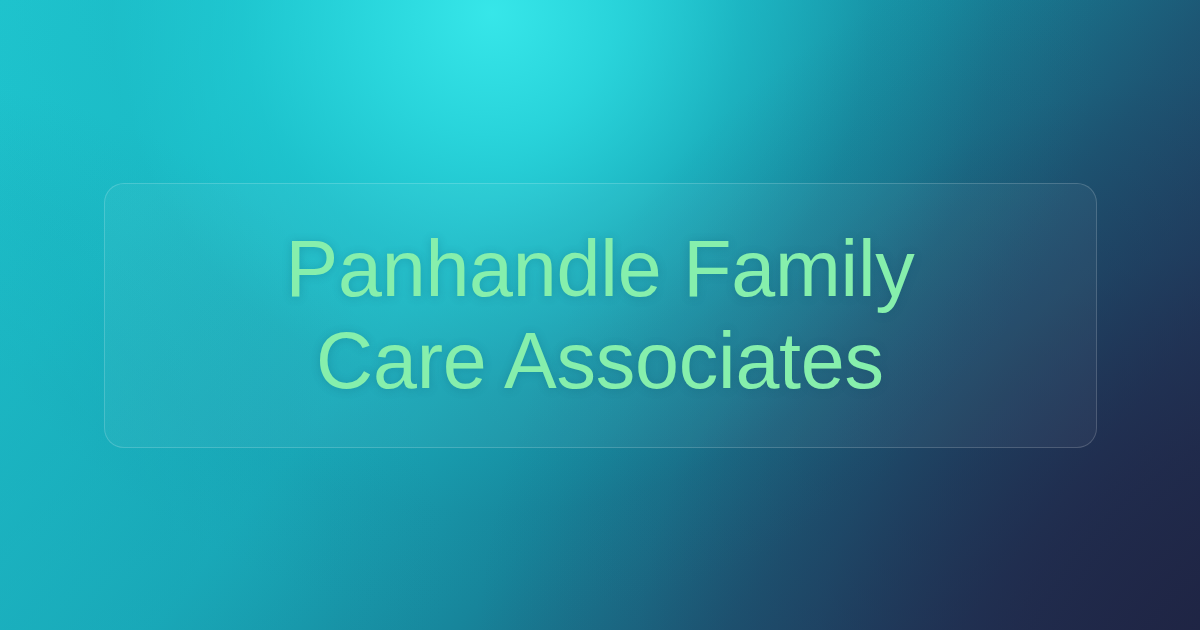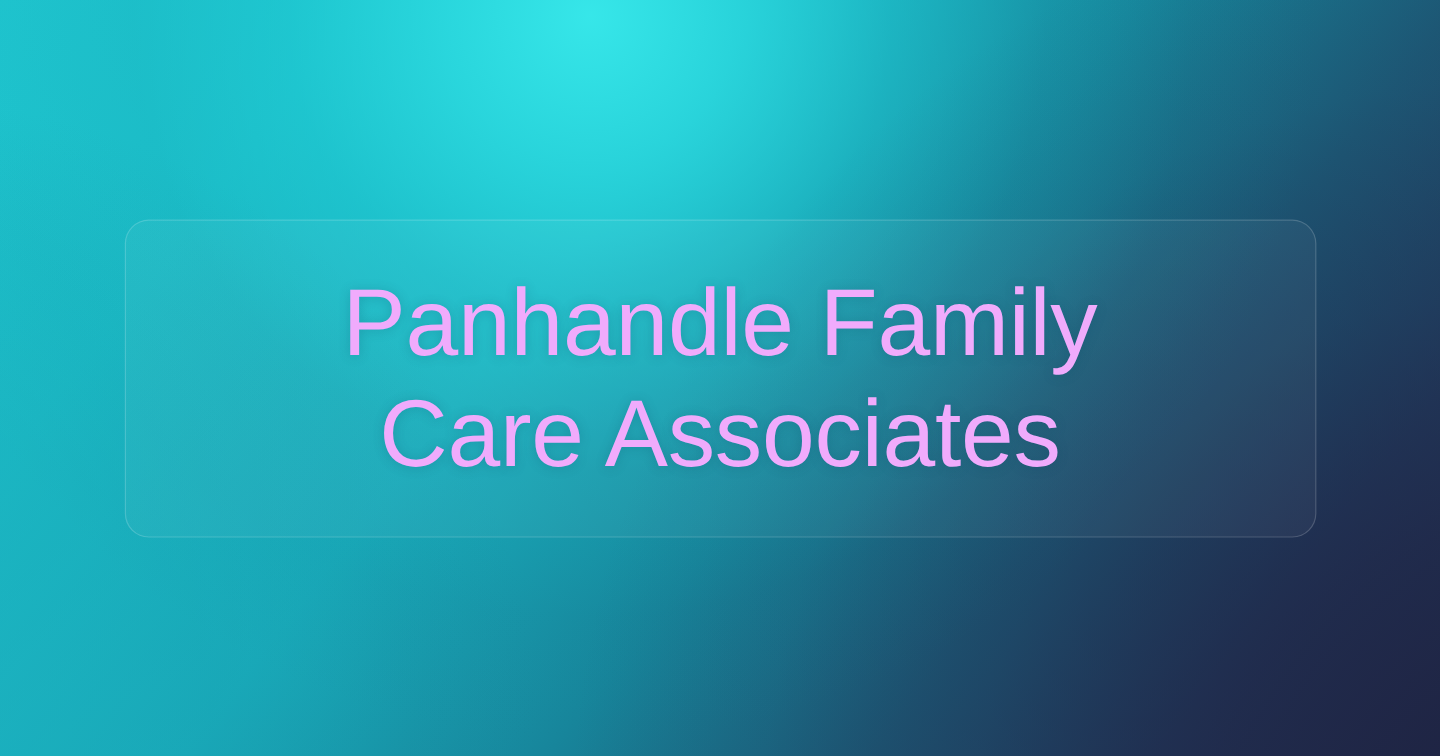--- a/index.html
+++ b/index.html
@@ -97,21 +97,21 @@
     border: 1px solid rgba(255, 255, 255, 0.17);
     background: rgba(255, 255, 255, 0.045);
     display: flex;
     align-items: center;
     justify-content: center;
     padding: 0 48px;
   }
 
   .title-text {
     margin: 0;
-    color: #f0abfc;
+    color: #86efac;
     font-family: "Liberation Sans", sans-serif;
     font-size: 79px;
     font-weight: 300;
     line-height: 1.16;
     letter-spacing: -0.2px;
     text-align: center;
     text-shadow: 0 1px 10px rgba(10, 70, 90, 0.22);
     max-width: 760px;
   }
 </style>

